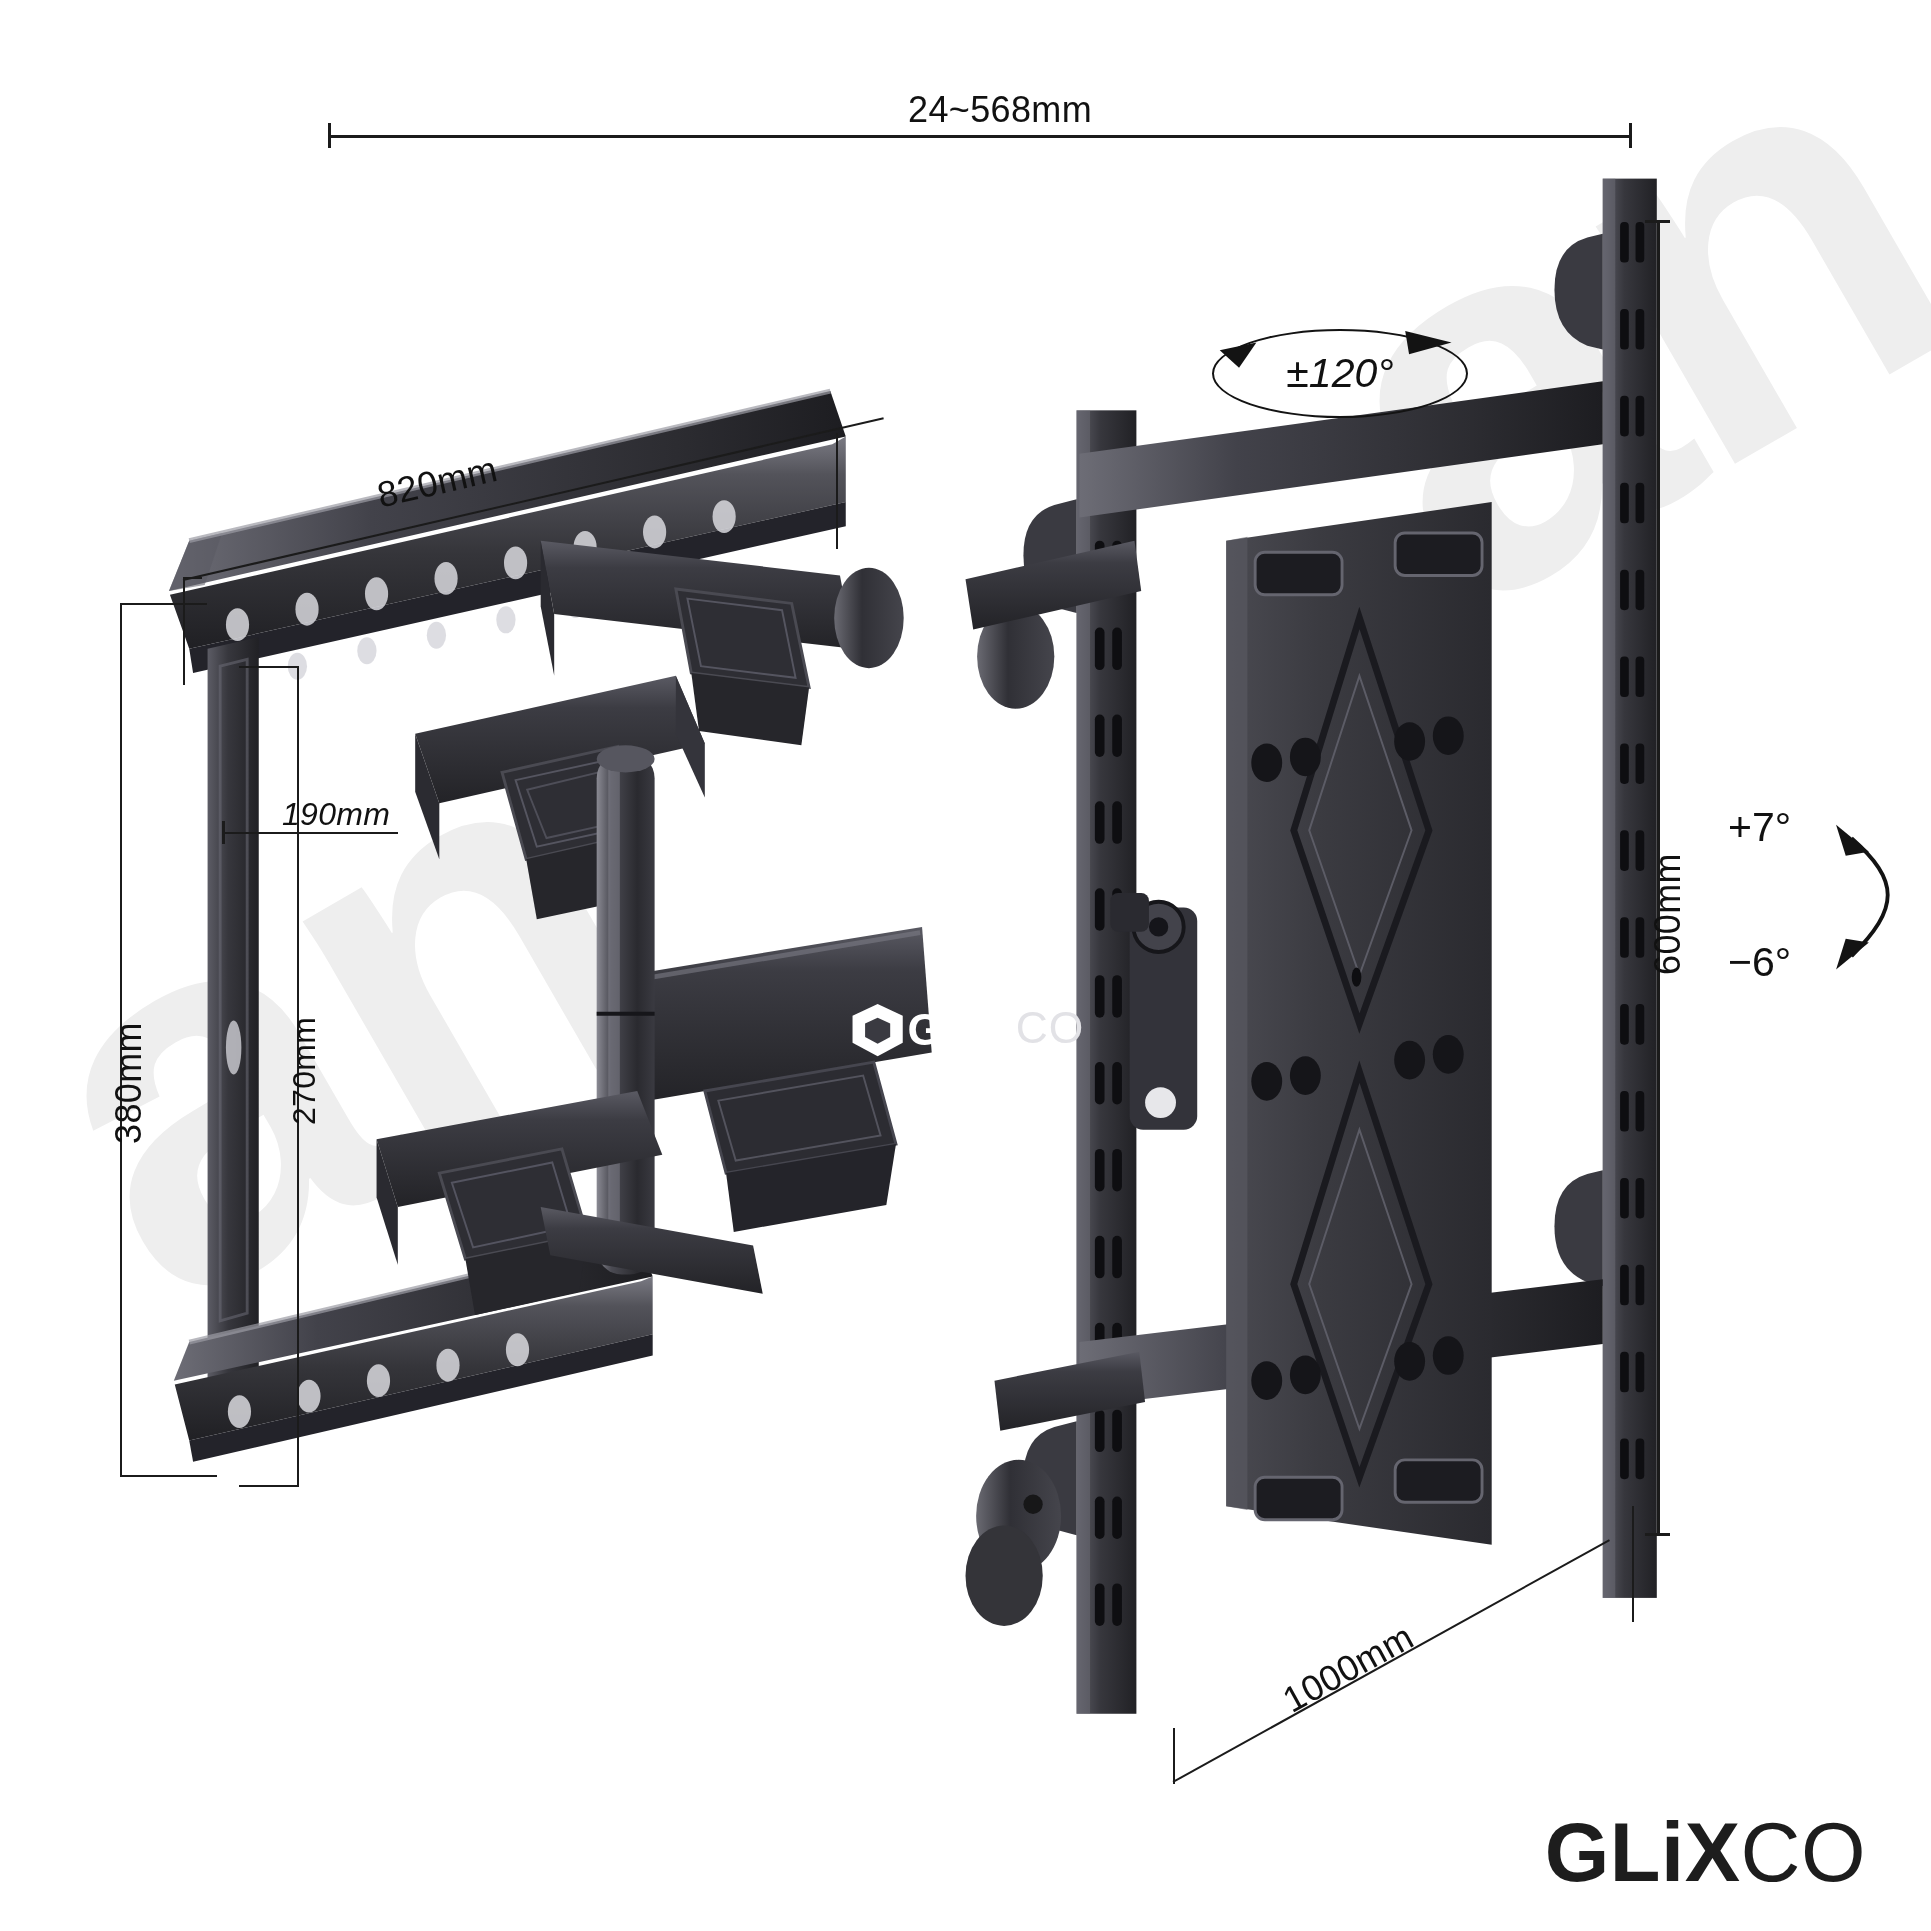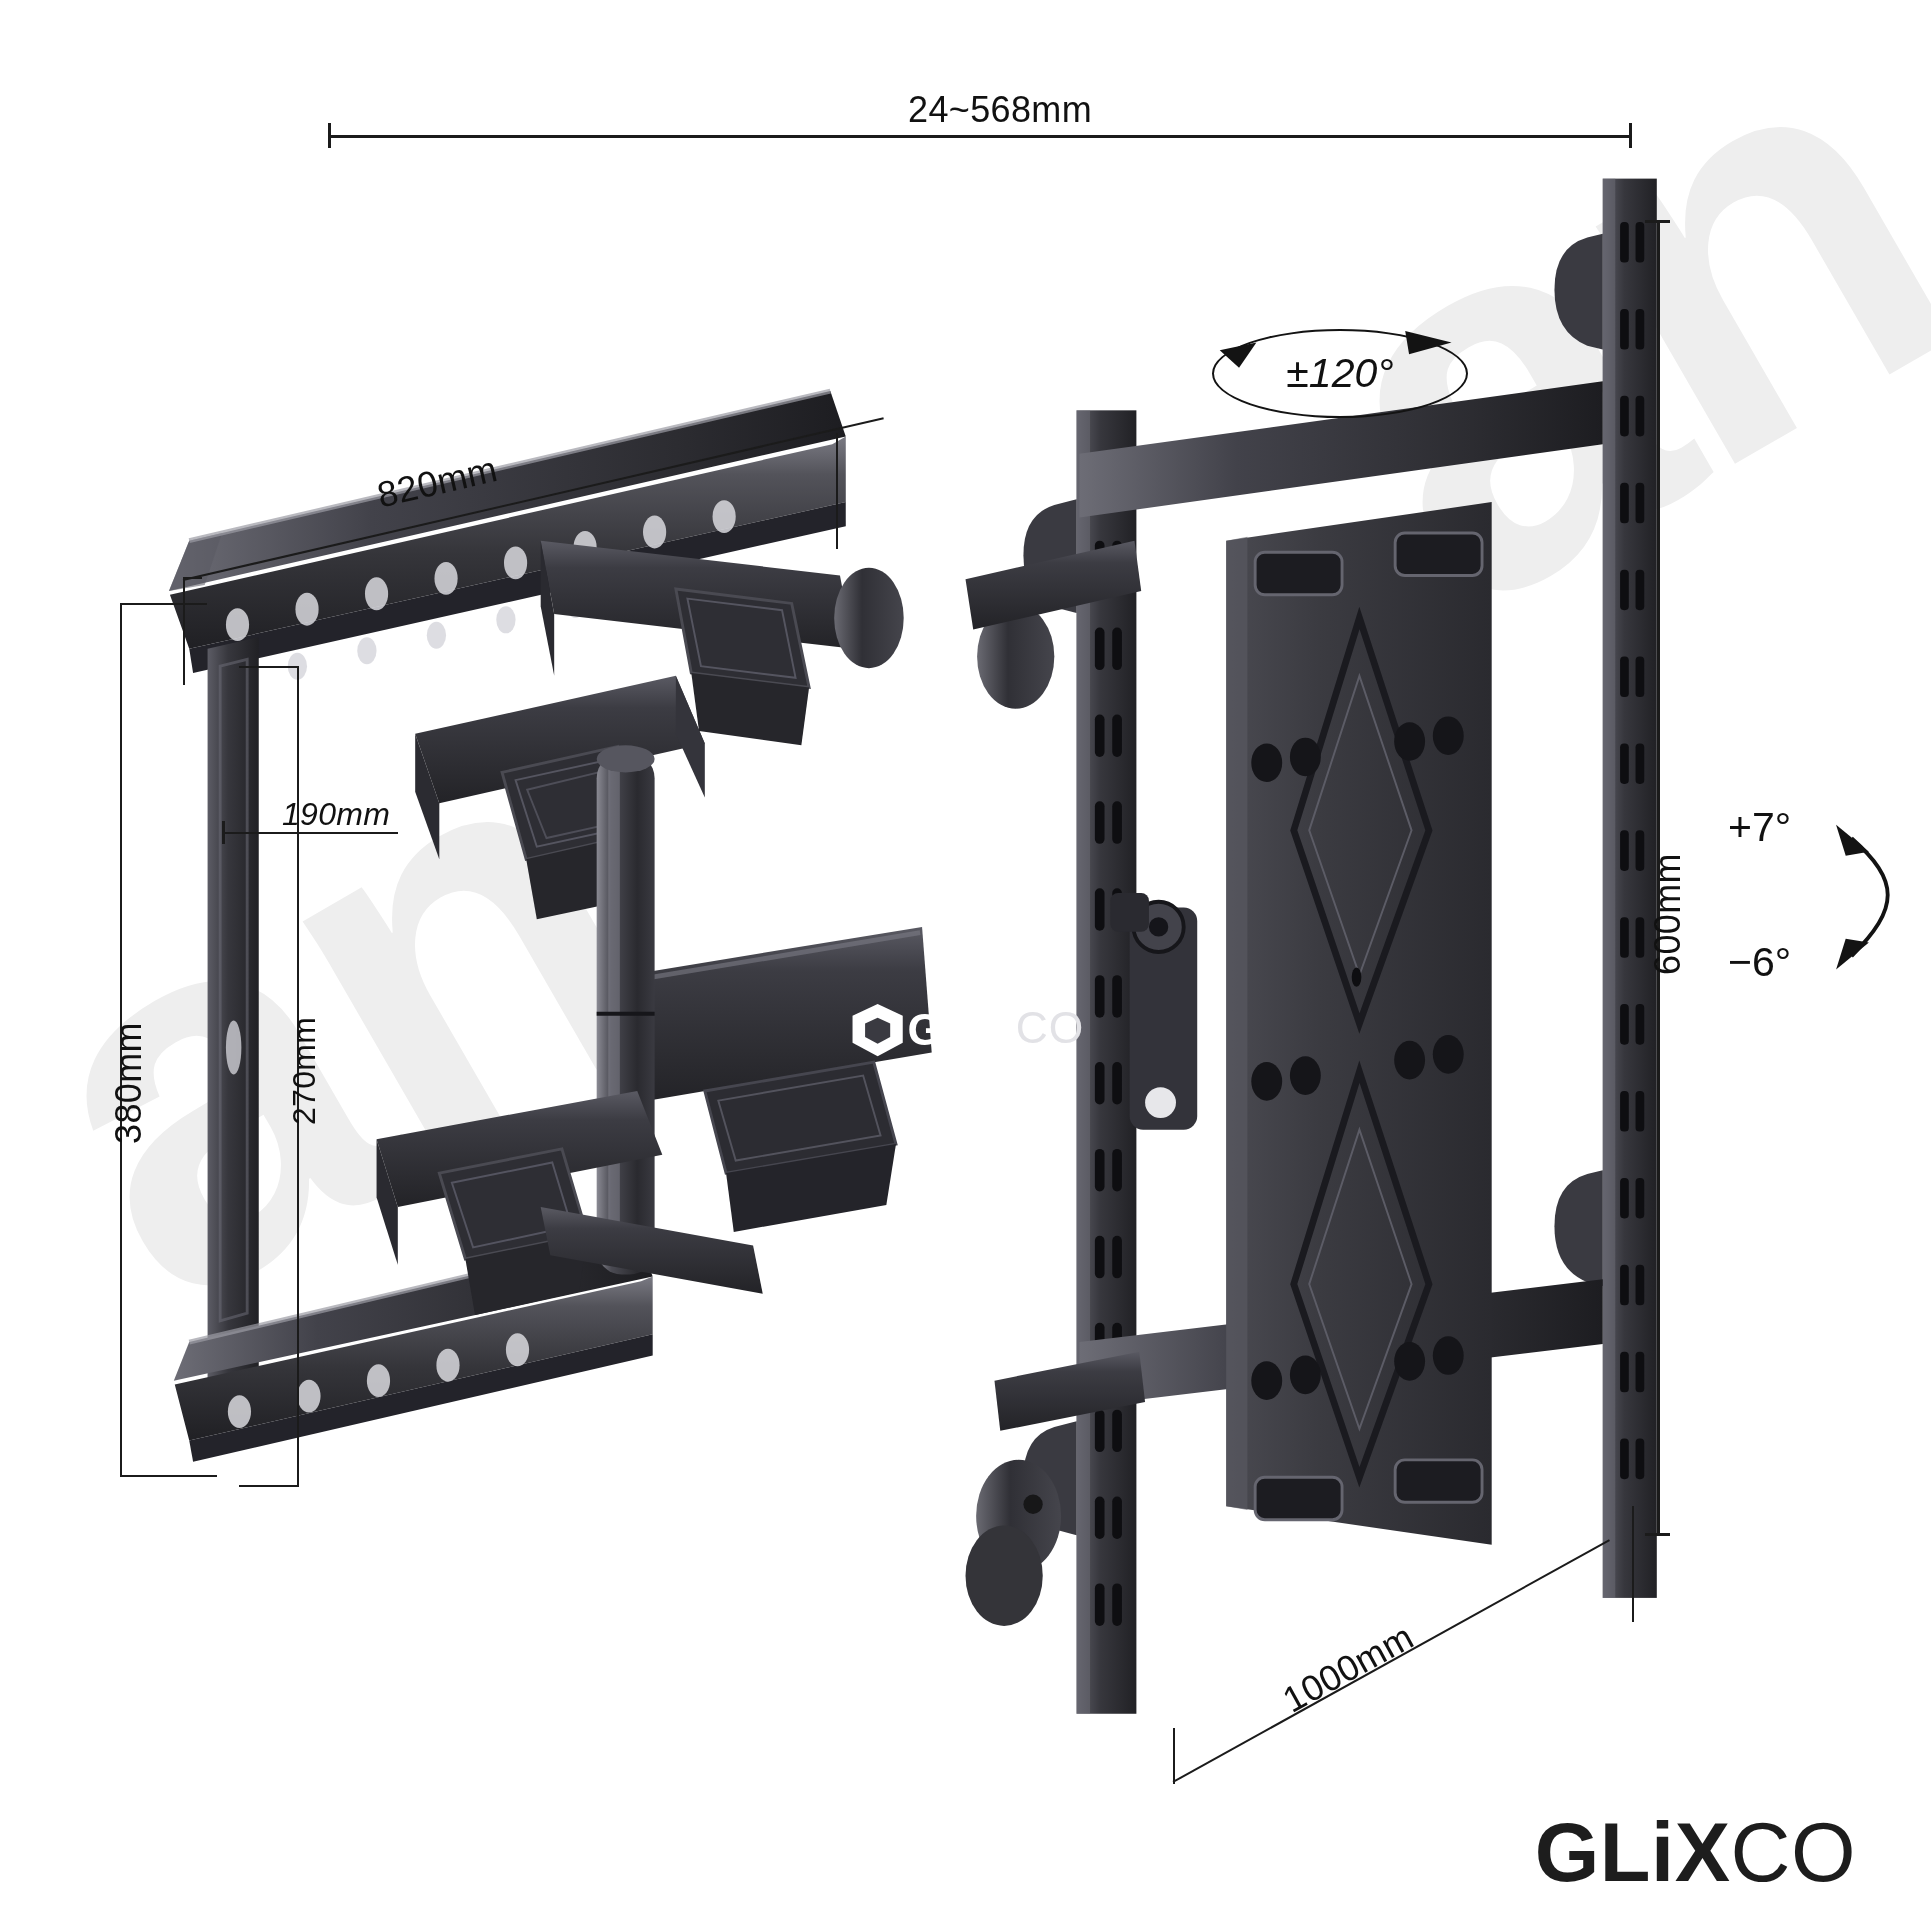--- a/index.html
+++ b/index.html
@@ -36,21 +36,21 @@
   .swivel .ell{position:absolute;inset:0;border:2.9px solid #131313;border-radius:50%;}
   .swivel .lbl{position:absolute;left:50%;top:50%;transform:translate(-50%,-52%);
                font-size:41px;white-space:nowrap;}
   .tiltbox{position:absolute;left:1728px;top:792px;width:193px;height:193px;}
   .tiltbox .lbl{position:absolute;font-size:41px;white-space:nowrap;}
 
   
   #art{position:absolute;left:0;top:0;width:1931px;height:1931px;}
 
   
-  .brand{position:absolute;right:75px;bottom:37px;font-size:83px;
+  .brand{position:absolute;right:65px;bottom:37px;font-size:83px;
          letter-spacing:0.5px;line-height:1;}
   .brand .b1{font-weight:700;color:#1d1d1d;}
   .brand .b2{font-weight:300;color:#1d1d1d;}
 </style>
 </head>
 <body>
 
 <div id="stage">
 
   <div class="wm wm1">an</div>

